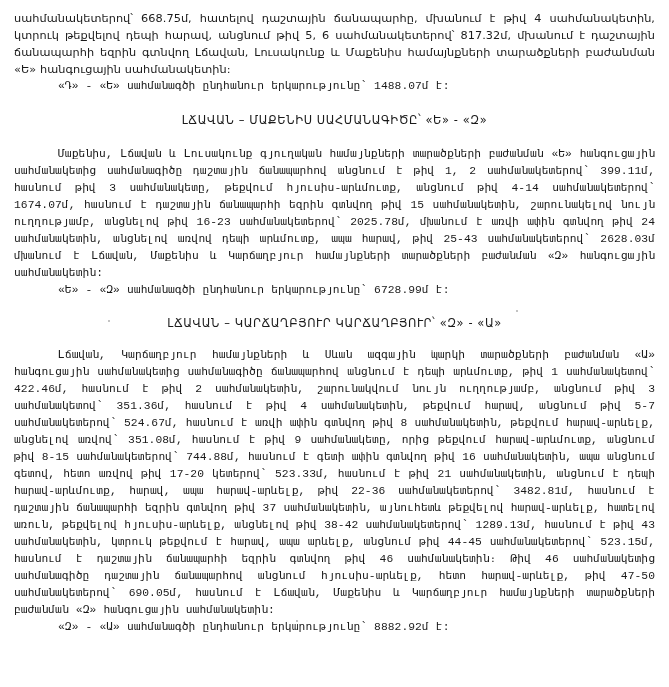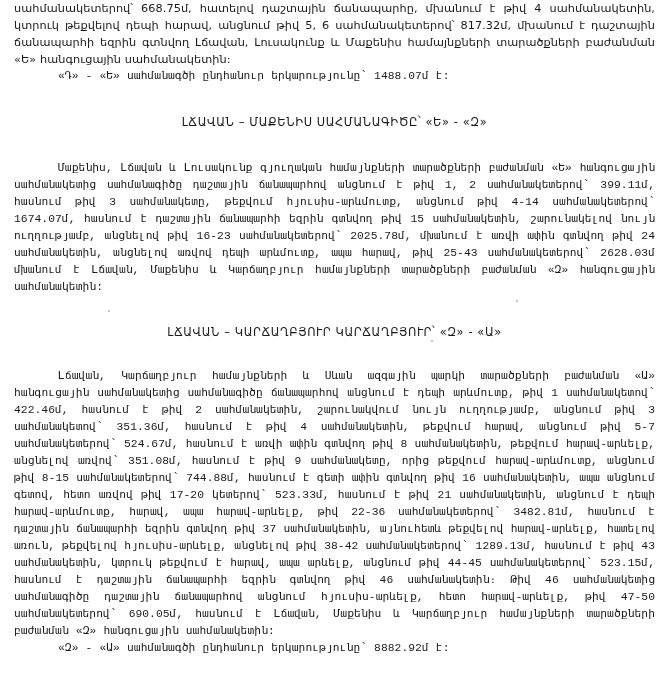--- a/index.html
+++ b/index.html
@@ -37,26 +37,27 @@
     word-spacing: 0.2px;
     letter-spacing: 0.05px;
     hyphens: none;
   }
   p.para.indent {
     text-indent: 44px;
     font-family: Liberation Mono, monospace;
   }
   p.para.cont {
     text-indent: 0;
+    margin-top: 10px;
   }
   p.short {
     text-align: left;
   }
   .heading {
-    margin: 12px;
+    margin: 0;
     padding: 0;
     font-size: 11.4px;
     line-height: 17px;
     text-align: center;
     letter-spacing: 0.6px;
     font-weight: normal;
   }
   .spacer-1 { height: 17px; }
   .spacer-2 { height: 17px; }
   .spacer-sm { height: 16px; }
@@ -82,20 +83,21 @@
     <p class="para indent short">«Դ» - «Ե» սահմանագծի ընդհանուր երկարությունը՝ 1488.07մ է:</p>
 
     <div class="spacer-1"></div>
 
     <p class="heading">ԼՃԱՎԱՆ – ՄԱՔԵՆԻՍ ՍԱՀՄԱՆԱԳԻԾԸ՝ «Ե» - «Զ»</p>
 
     <div class="spacer-2"></div>
 
     <p class="para indent">Մաքենիս, Լճավան և Լուսակունք գյուղական համայնքների տարածքների բաժանման «Ե» հանգուցային սահմանակետից սահմանագիծը դաշտային ճանապարհով անցնում է թիվ 1, 2 սահմանակետերով՝ 399.11մ, հասնում թիվ 3 սահմանակետը, թեքվում հյուսիս-արևմուտք, անցնում թիվ 4-14 սահմանակետերով՝ 1674.07մ, հասնում է դաշտային ճանապարհի եզրին գտնվող թիվ 15 սահմանակետին, շարունակելով նույն ուղղությամբ, անցնելով թիվ 16-23 սահմանակետերով՝ 2025.78մ, մխանում է առվի ափին գտնվող թիվ 24 սահմանակետին, անցնելով առվով դեպի արևմուտք, ապա հարավ, թիվ 25-43 սահմանակետերով՝ 2628.03մ մխանում է Լճավան, Մաքենիս և Կարճաղբյուր համայնքների տարածքների բաժանման «Զ» հանգուցային սահմանակետին:</p>
 
+    <p class="para indent short">«Ե» - «Զ» սահմանագծի ընդհանուր երկարությունը՝ 6728.99մ է:</p>
 
     <div class="spacer-sm"></div>
 
     <p class="heading">ԼՃԱՎԱՆ – ԿԱՐՃԱՂԲՅՈՒՐ ԿԱՐՃԱՂԲՅՈՒՐ՝ «Զ» - «Ա»</p>
 
     <div class="spacer-xs"></div>
 
     <p class="para indent">Լճավան, Կարճաղբյուր համայնքների և Սևան ազգային պարկի տարածքների բաժանման «Ա» հանգուցային սահմանակետից սահմանագիծը ճանապարհով անցնում է դեպի արևմուտք, թիվ 1 սահմանակետով՝ 422.46մ, հասնում է թիվ 2 սահմանակետին, շարունակվում նույն ուղղությամբ, անցնում թիվ 3 սահմանակետով՝ 351.36մ, հասնում է թիվ 4 սահմանակետին, թեքվում հարավ, անցնում թիվ 5-7 սահմանակետերով՝ 524.67մ, հասնում է առվի ափին գտնվող թիվ 8 սահմանակետին, թեքվում հարավ-արևելք, անցնելով առվով՝ 351.08մ, հասնում է թիվ 9 սահմանակետը, որից թեքվում հարավ-արևմուտք, անցնում թիվ 8-15 սահմանակետերով՝ 744.88մ, հասնում է գետի ափին գտնվող թիվ 16 սահմանակետին, ապա անցնում գետով, հետո առվով թիվ 17-20 կետերով՝ 523.33մ, հասնում է թիվ 21 սահմանակետին, անցնում է դեպի հարավ-արևմուտք, հարավ, ապա հարավ-արևելք, թիվ 22-36 սահմանակետերով՝ 3482.81մ, հասնում է դաշտային ճանապարհի եզրին գտնվող թիվ 37 սահմանակետին, այնուհետև թեքվելով հարավ-արևելք, հատելով առուն, թեքվելով հյուսիս-արևելք, անցնելով թիվ 38-42 սահմանակետերով՝ 1289.13մ, հասնում է թիվ 43 սահմանակետին, կտրուկ թեքվում է հարավ, ապա արևելք, անցնում թիվ 44-45 սահմանակետերով՝ 523.15մ, հասնում է դաշտային ճանապարհի եզրին գտնվող թիվ 46 սահմանակետին։ Թիվ 46 սահմանակետից սահմանագիծը դաշտային ճանապարհով անցնում հյուսիս-արևելք, հետո հարավ-արևելք, թիվ 47-50 սահմանակետերով՝ 690.05մ, հասնում է Լճավան, Մաքենիս և Կարճաղբյուր համայնքների տարածքների բաժանման «Զ» հանգուցային սահմանակետին:</p>
 
     <p class="para indent short">«Զ» - «Ա» սահմանագծի ընդհանուր երկարությունը՝ 8882.92մ է:</p>

